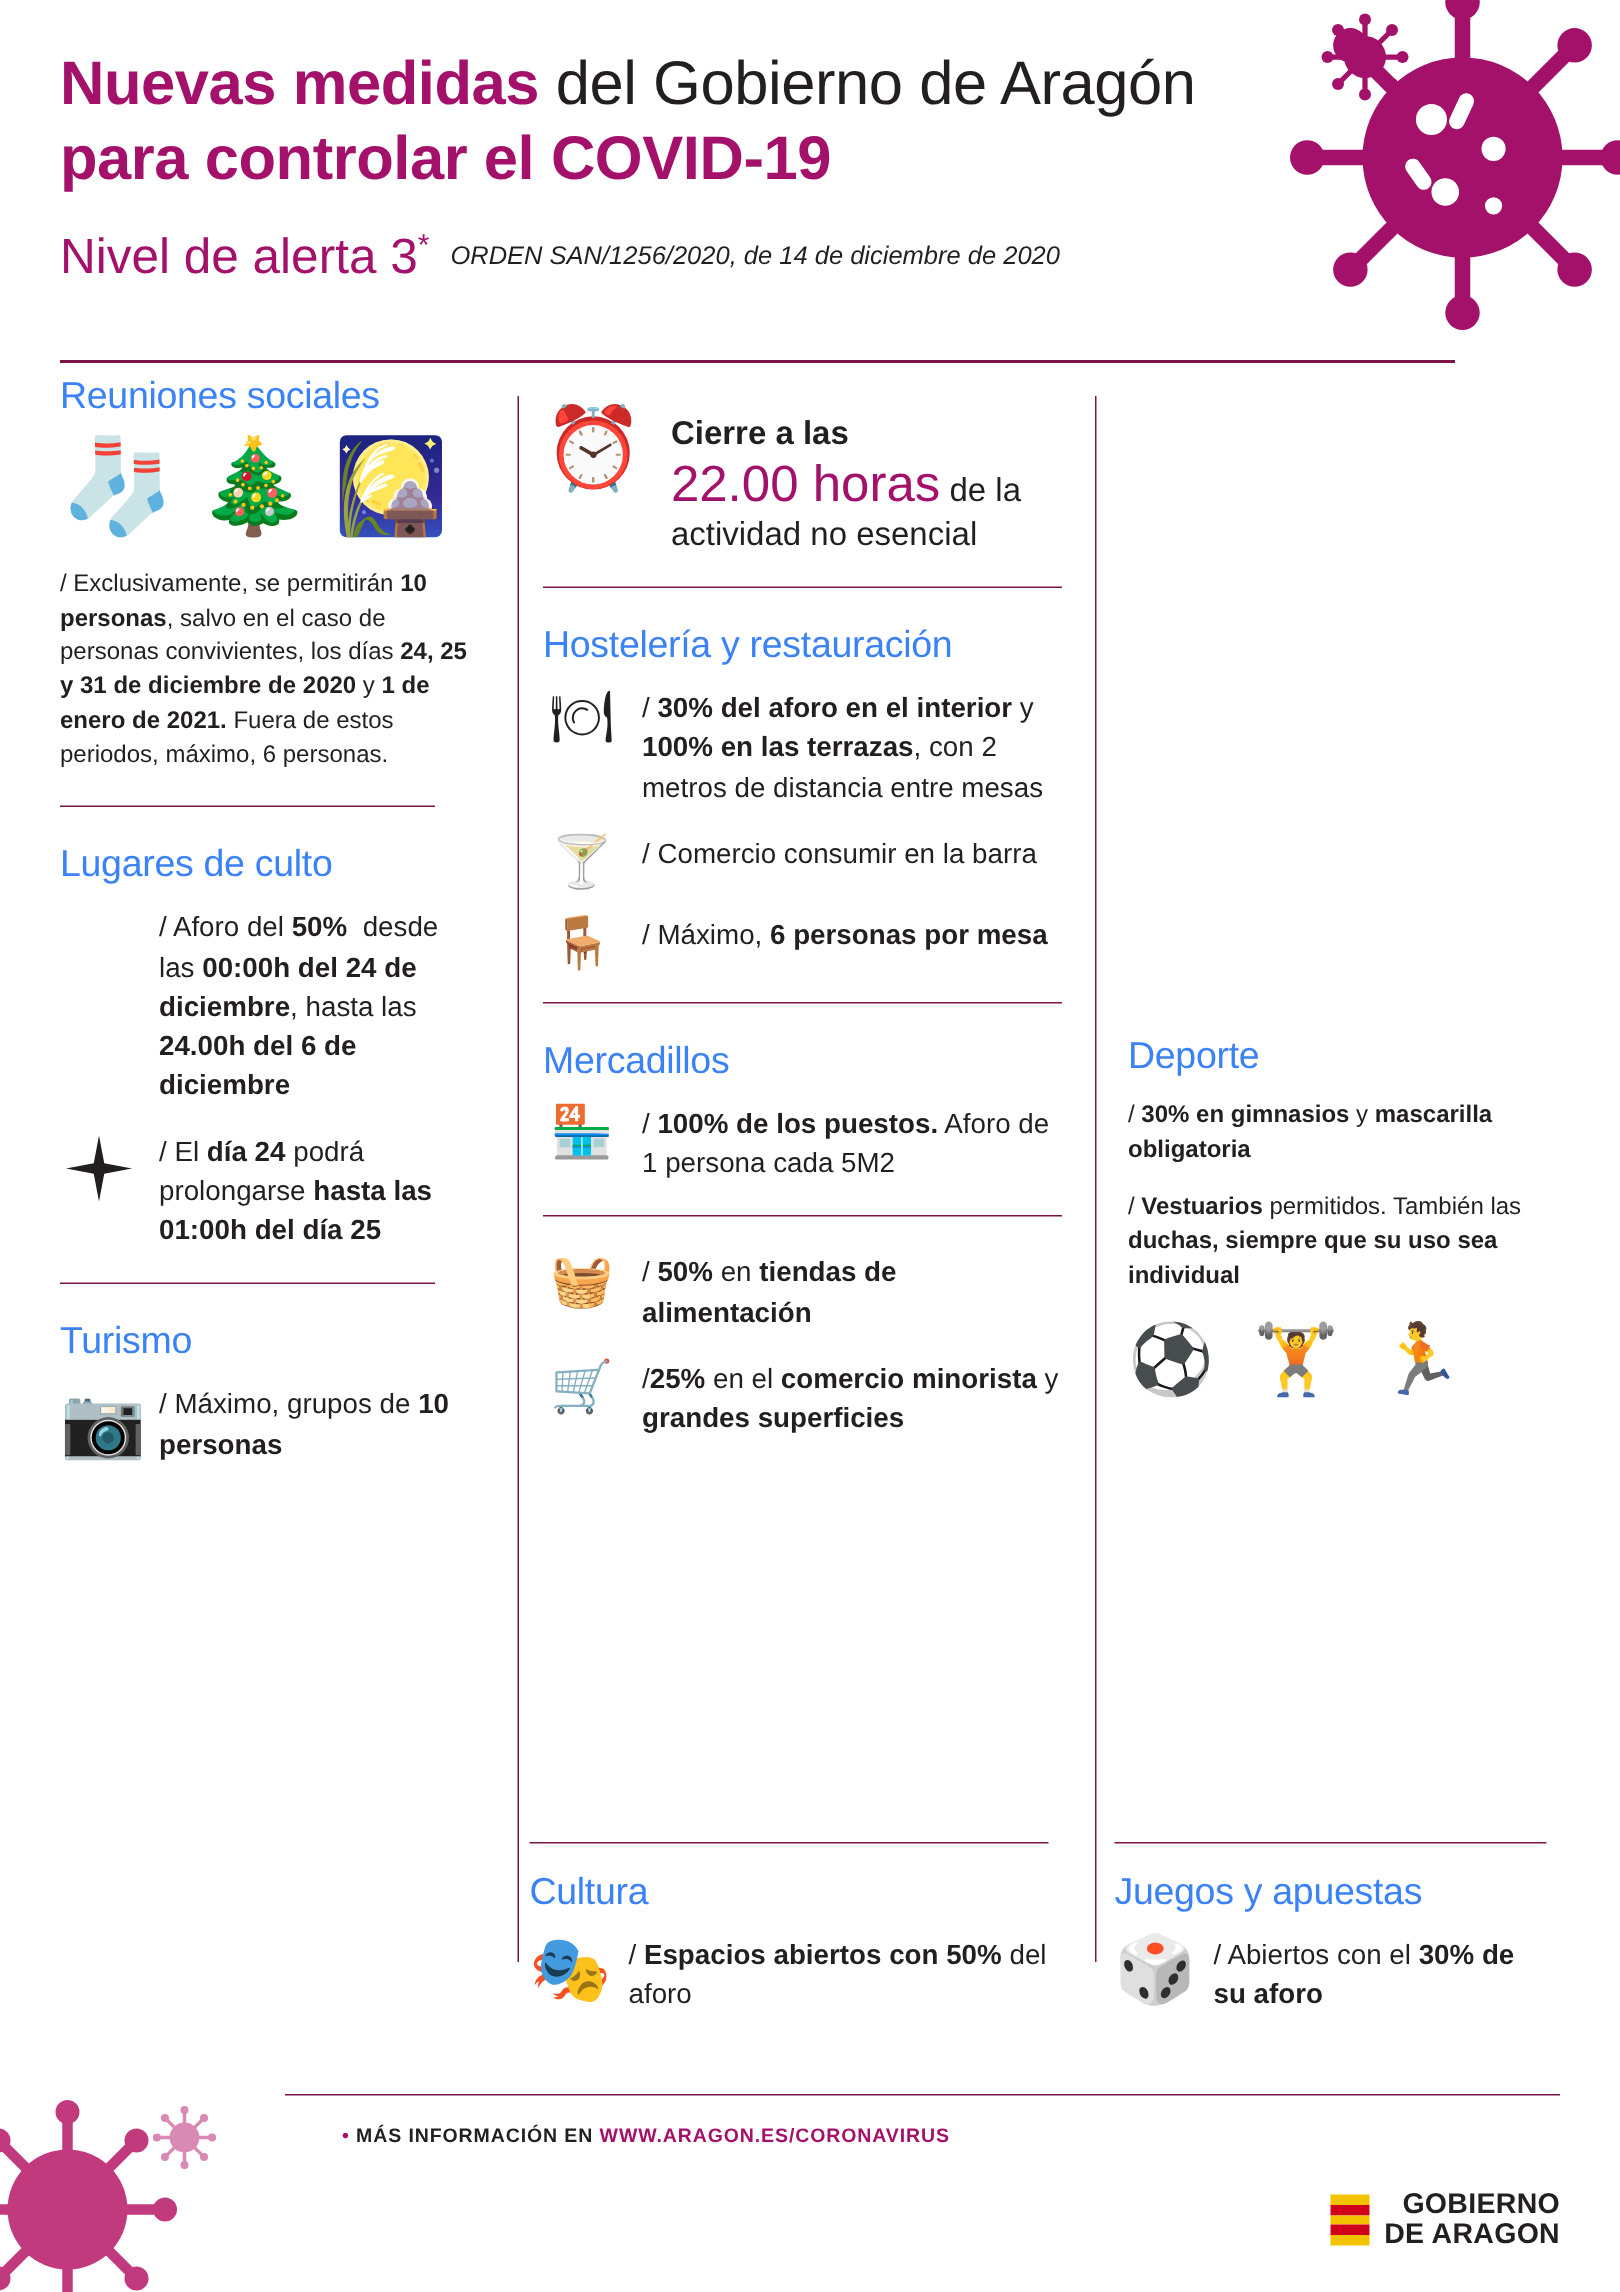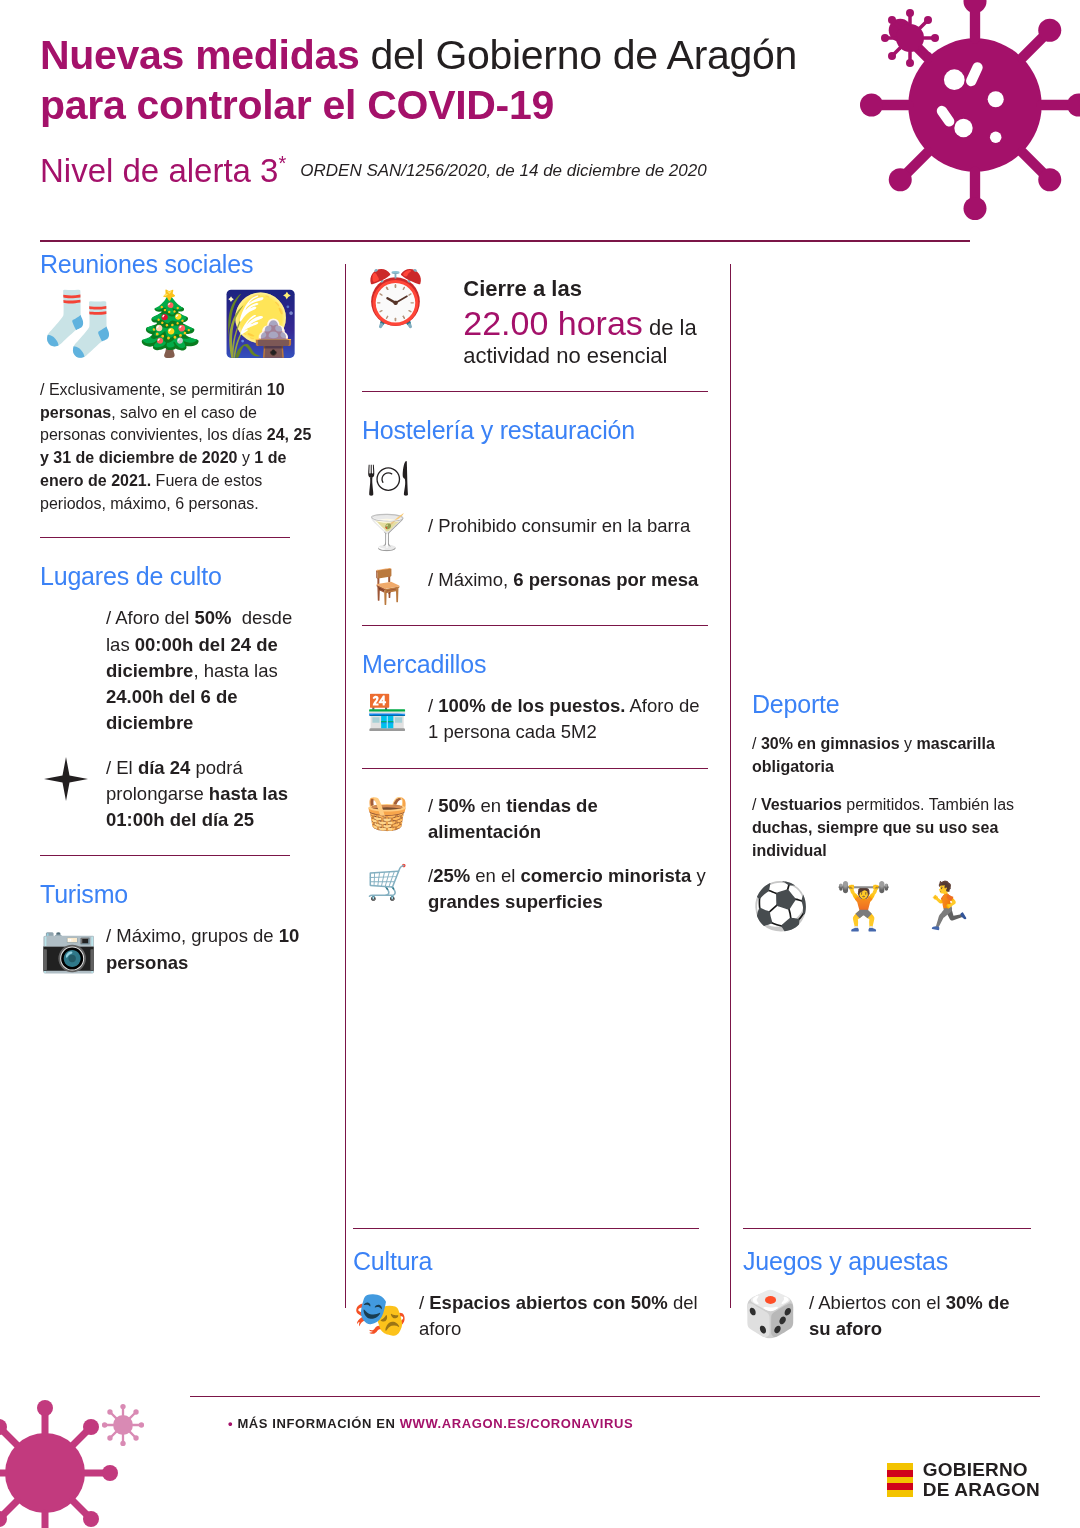--- a/index.html
+++ b/index.html
@@ -96,37 +96,37 @@
 
   
   .row { display: flex; gap: 14px; align-items: flex-start; margin-bottom: 18px; }
   .row .icon { flex: 0 0 auto; width: 52px; text-align: center; font-size: 34px; line-height: 1; padding-top: 2px; }
   .row .txt { font-size: 18.5px; line-height: 1.42; }
   .row .txt b { font-weight: 700; }
 
   
   .closing { display: flex; gap: 18px; align-items: flex-start; padding-top: 22px; }
   .closing .clock { font-size: 54px; line-height: 1; }
-  .closing .c-txt { padding-top: 4px; margin-left: 16px; }
+  .closing .c-txt { padding-top: 4px; }
   .closing .c1 { font-size: 22px; font-weight: 700; color: #231f20; margin-bottom: 2px; }
   .closing .c2 { font-size: 22px; color: #231f20; }
   .closing .c2 .big { font-size: 34px; font-weight: 400; color: #a4116a; }
 
   
   .deco-row { display: flex; gap: 14px; align-items: flex-end; margin: 10px 0 24px 0; font-size: 62px; line-height: 1; }
   .sport-row { display: flex; gap: 26px; align-items: flex-end; margin-top: 20px; font-size: 46px; line-height: 1; }
 
   
   .bottom-sections { display: flex; padding: 0 40px; }
   .bs-left { width: 300px; padding-right: 22px; }
   .bs-mid  { width: 390px; padding: 0 22px; }
   .bs-right{ width: 310px; padding-left: 22px; }
 
   
-  .footer { position: absolute; left: 0; right: 0; bottom: 0; height: 140px; }
+  .footer { position: absolute; left: 0; right: 0; bottom: 0; height: 140px; text-align: right; }
   .footer-rule { position: absolute; left: 190px; right: 40px; top: 8px; border-top: 1.5px solid #7b1547; }
   .more-info {
     position: absolute;
     left: 228px;
     top: 28px;
     font-size: 13px;
     letter-spacing: 0.6px;
     color: #231f20;
     font-weight: 600;
   }
@@ -264,24 +264,25 @@
           <div class="c2"><span class="big">22.00 horas</span><span> de la actividad no esencial</span></div>
         </div>
       </div>
 
       <div class="hrule"></div>
 
       <h2 class="sec">Hostelería y restauración</h2>
 
       <div class="row">
         <div class="icon icon-em">🍽</div>
+        <div class="txt">/ <b>30% del aforo en el interior</b> y <b>100% en las terrazas</b>, con 2 metros de distancia entre mesas</div>
       </div>
       <div class="row">
         <div class="icon icon-em">🍸</div>
-        <div class="txt">/ Prohibido consumir en la barra</div>
+        <div class="txt">/ Comercio consumir en la barra</div>
       </div>
       <div class="row">
         <div class="icon icon-em">🪑</div>
         <div class="txt">/ Máximo, <b>6 personas por mesa</b></div>
       </div>
 
       <div class="hrule"></div>
 
       <h2 class="sec">Mercadillos</h2>
       <div class="row">

